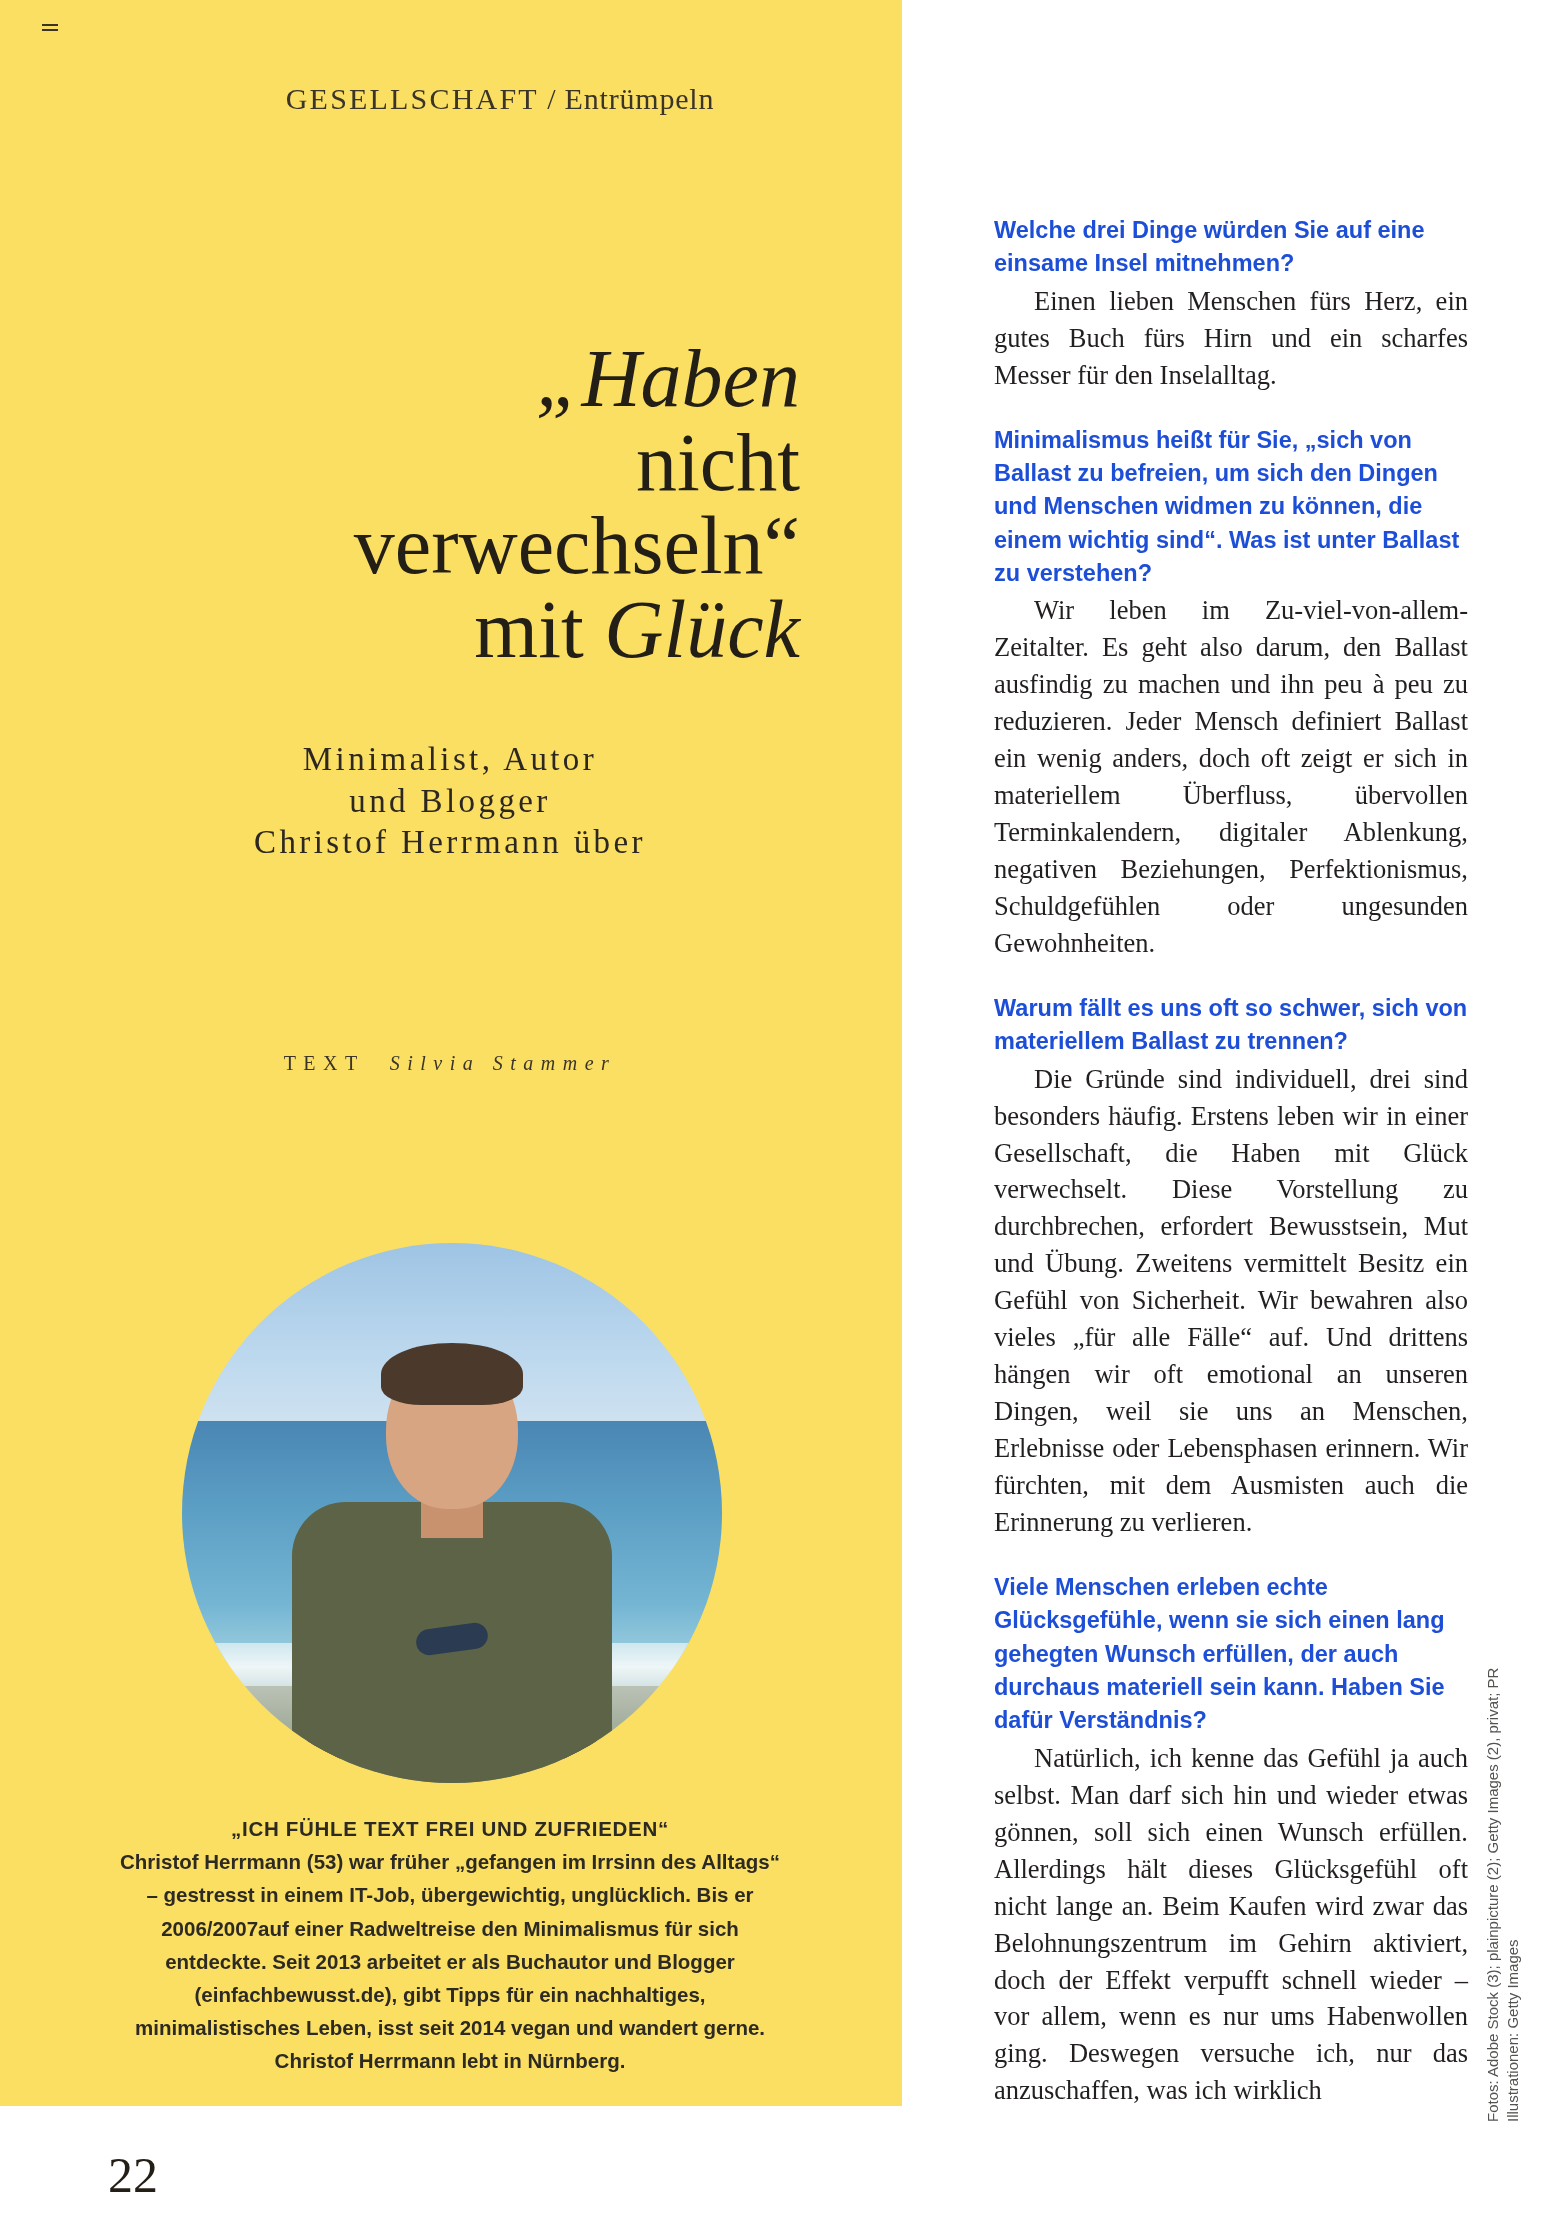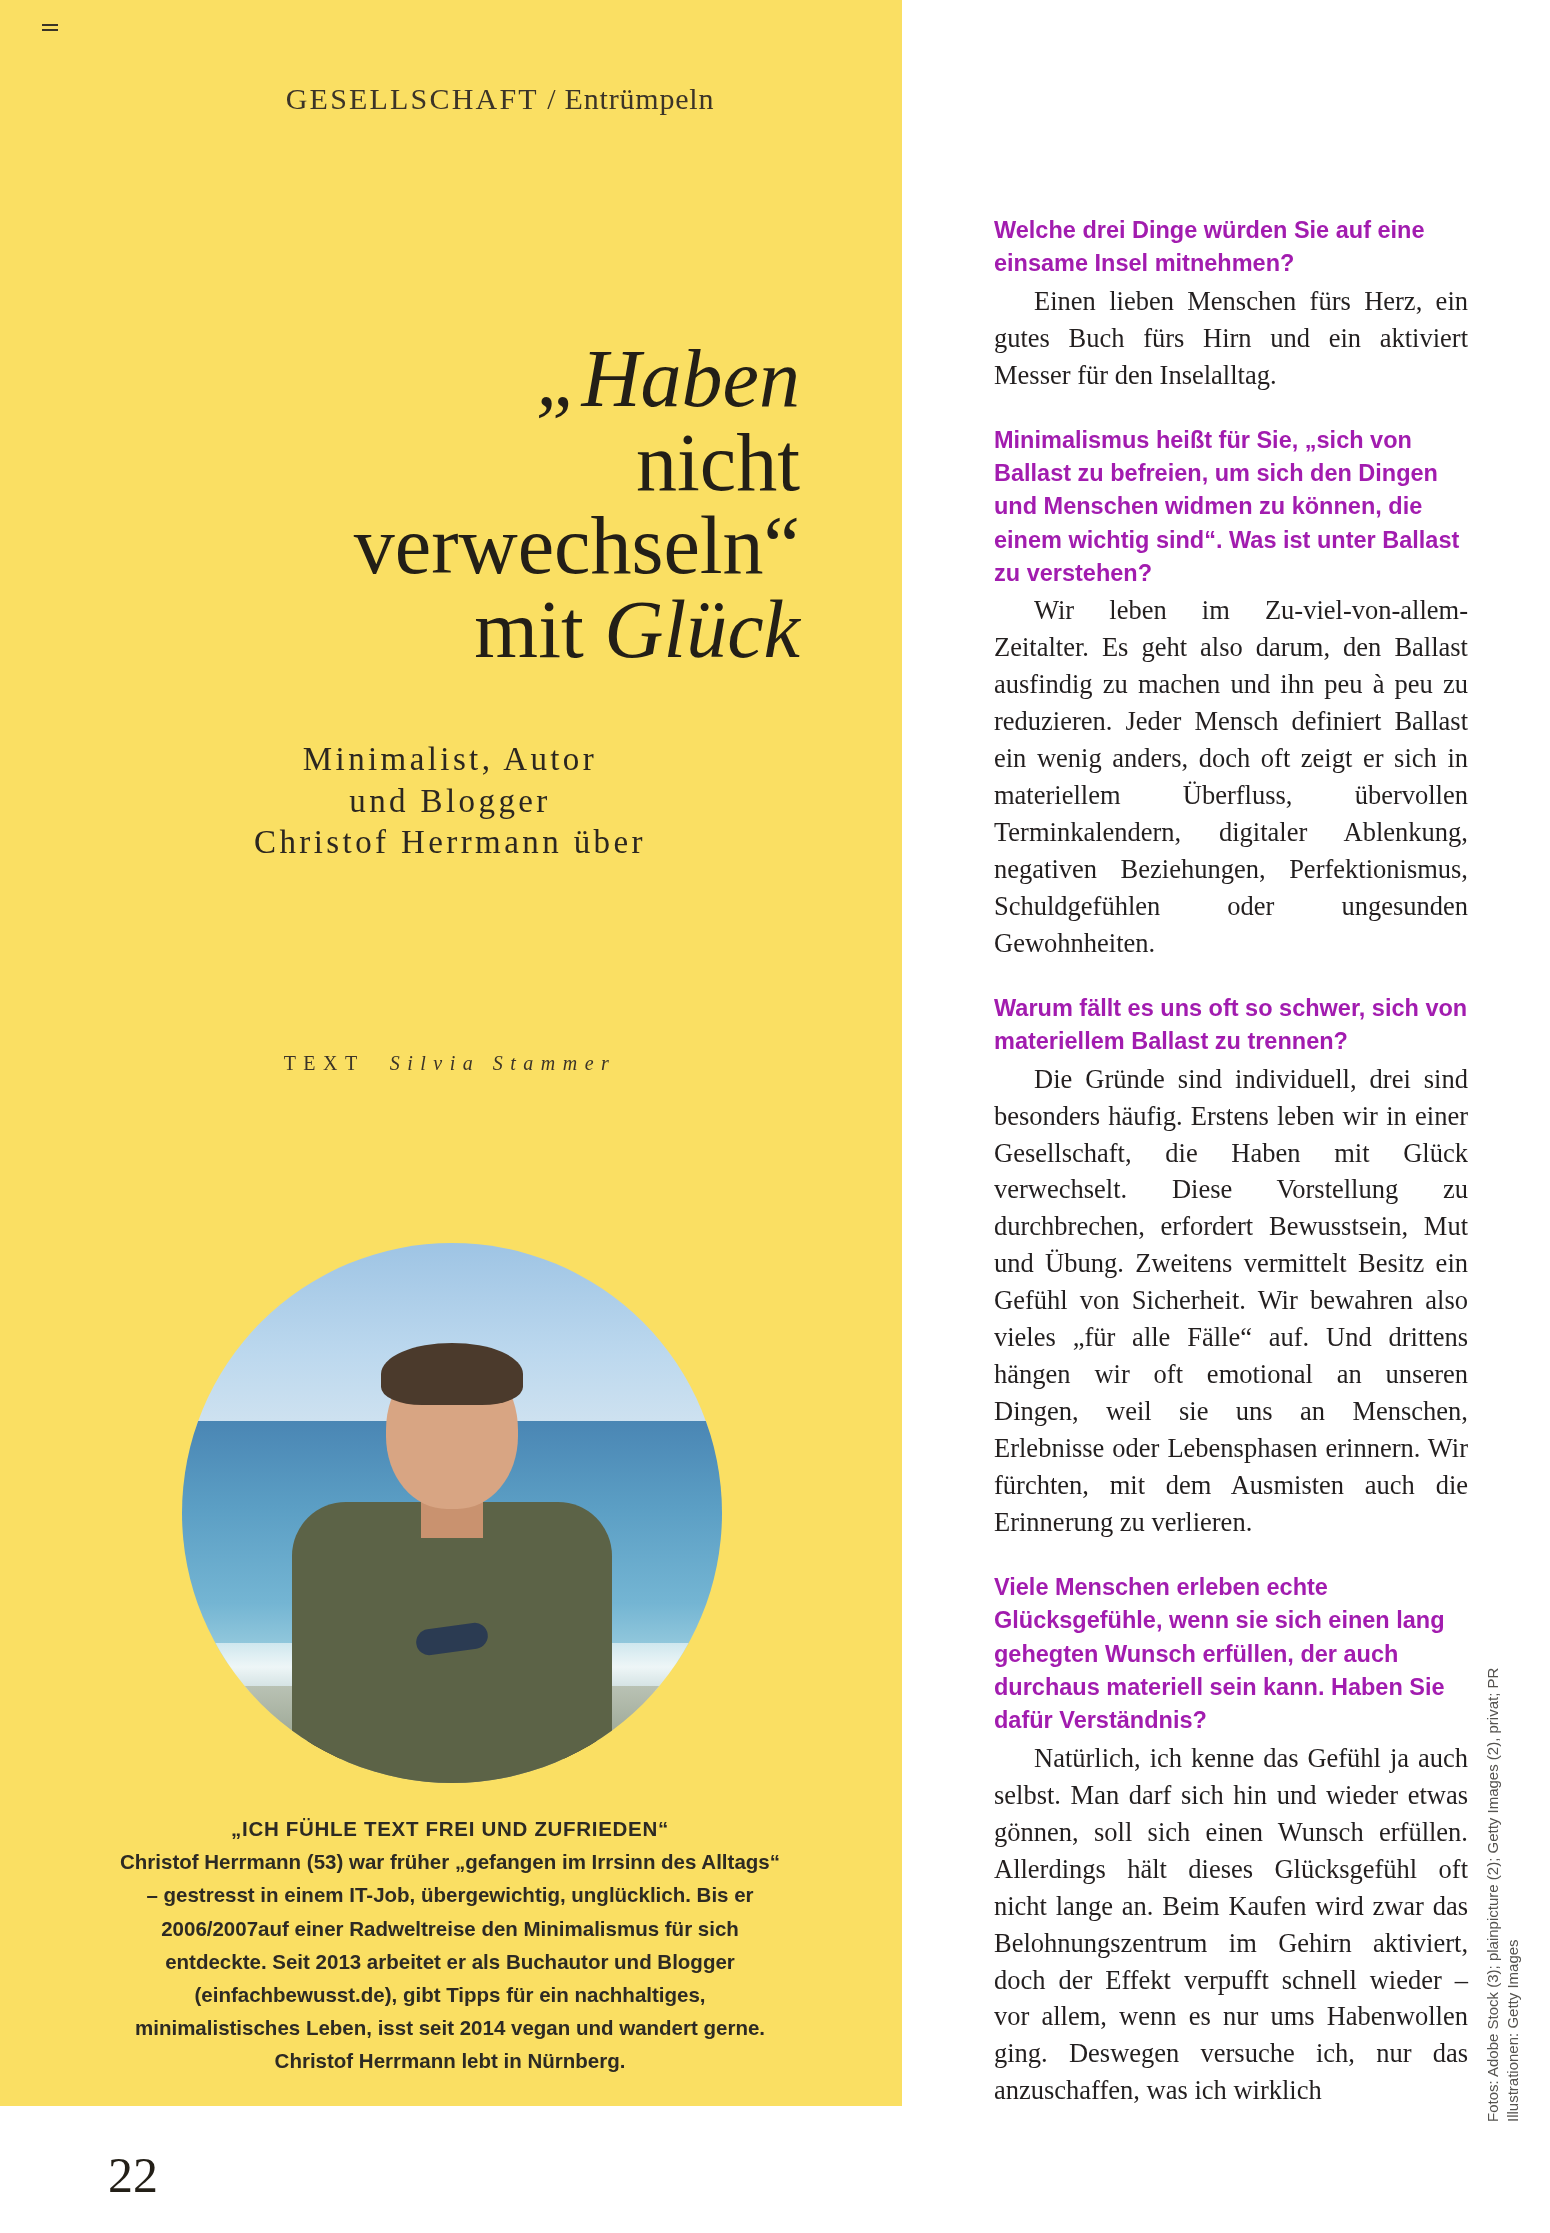--- a/index.html
+++ b/index.html
@@ -216,21 +216,21 @@
     position: absolute;
     left: 994px;
     top: 214px;
     width: 474px;
   }
   .q {
     font-family: "Liberation Sans", sans-serif;
     font-weight: bold;
     font-size: 23.5px;
     line-height: 1.42;
-    color: #a21caf;
+    color: #1d4ed8;
     margin: 0 0 2px 0;
   }
   .a {
     font-family: "Liberation Serif", serif;
     font-size: 26.5px;
     line-height: 1.395;
     color: #231f1f;
     margin: 0 0 30px 0;
     text-align: justify;
     text-indent: 40px;
@@ -313,21 +313,21 @@
 
   <div class="caption">
     <span class="cap-title">„ICH FÜHLE TEXT FREI UND ZUFRIEDEN“</span>
     <span>Christof Herrmann (53) war früher „gefangen im Irrsinn des Alltags“ – gestresst in einem IT-Job, übergewichtig, unglücklich. Bis er 2006/2007auf einer Radweltreise den Minimalismus für sich entdeckte. Seit 2013 arbeitet er als Buchautor und Blogger (einfachbewusst.de), gibt Tipps für ein nachhaltiges, minimalistisches Leben, isst seit 2014 vegan und wandert gerne. Christof Herrmann lebt in Nürnberg.</span>
   </div>
 
   <div class="folio">22</div>
 
   <div class="column">
     <p class="q">Welche drei Dinge würden Sie auf eine einsame Insel mitnehmen?</p>
-    <p class="a">Einen lieben Menschen fürs Herz, ein gutes Buch fürs Hirn und ein aktiviert Messer für den Inselalltag.</p>
+    <p class="a">Einen lieben Menschen fürs Herz, ein gutes Buch fürs Hirn und ein scharfes Messer für den Inselalltag.</p>
     <p class="q">Minimalismus heißt für Sie, „sich von Ballast zu befreien, um sich den Dingen und Menschen widmen zu können, die einem wichtig sind“. Was ist unter Ballast zu verstehen?</p>
     <p class="a">Wir leben im Zu-viel-von-allem-Zeitalter. Es geht also darum, den Ballast ausfindig zu machen und ihn peu à peu zu reduzieren. Jeder Mensch definiert Ballast ein wenig anders, doch oft zeigt er sich in materiellem Überfluss, übervollen Terminkalendern, digitaler Ablenkung, negativen Beziehungen, Perfektionismus, Schuldgefühlen oder ungesunden Gewohnheiten.</p>
     <p class="q">Warum fällt es uns oft so schwer, sich von materiellem Ballast zu trennen?</p>
     <p class="a">Die Gründe sind individuell, drei sind besonders häufig. Erstens leben wir in einer Gesellschaft, die Haben mit Glück verwechselt. Diese Vorstellung zu durchbrechen, erfordert Bewusstsein, Mut und Übung. Zweitens vermittelt Besitz ein Gefühl von Sicherheit. Wir bewahren also vieles „für alle Fälle“ auf. Und drittens hängen wir oft emotional an unseren Dingen, weil sie uns an Menschen, Erlebnisse oder Lebensphasen erinnern. Wir fürchten, mit dem Ausmisten auch die Erinnerung zu verlieren.</p>
     <p class="q">Viele Menschen erleben echte Glücksgefühle, wenn sie sich einen lang gehegten Wunsch erfüllen, der auch durchaus materiell sein kann. Haben Sie dafür Verständnis?</p>
     <p class="a">Natürlich, ich kenne das Gefühl ja auch selbst. Man darf sich hin und wieder etwas gönnen, soll sich einen Wunsch erfüllen. Allerdings hält dieses Glücksgefühl oft nicht lange an. Beim Kaufen wird zwar das Belohnungszentrum im Gehirn aktiviert, doch der Effekt verpufft schnell wieder – vor allem, wenn es nur ums Habenwollen ging. Deswegen versuche ich, nur das anzuschaffen, was ich wirklich</p>
   </div>
 
   <div class="credits">
     <div class="credits-inner">

